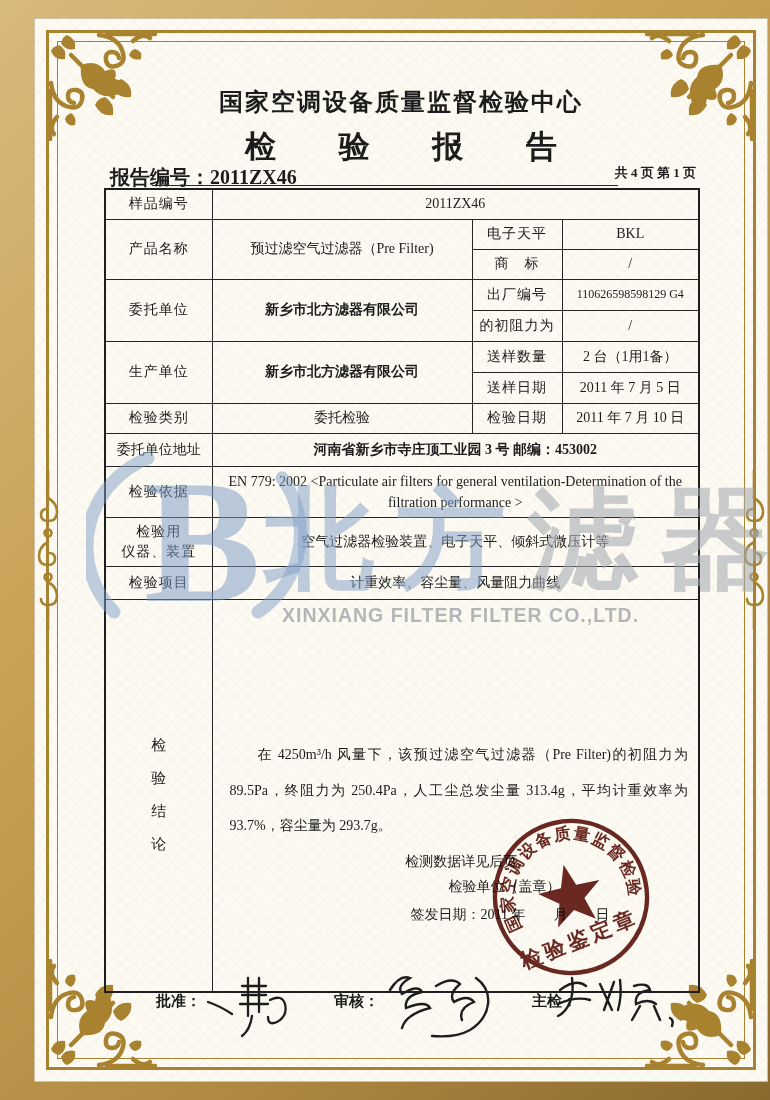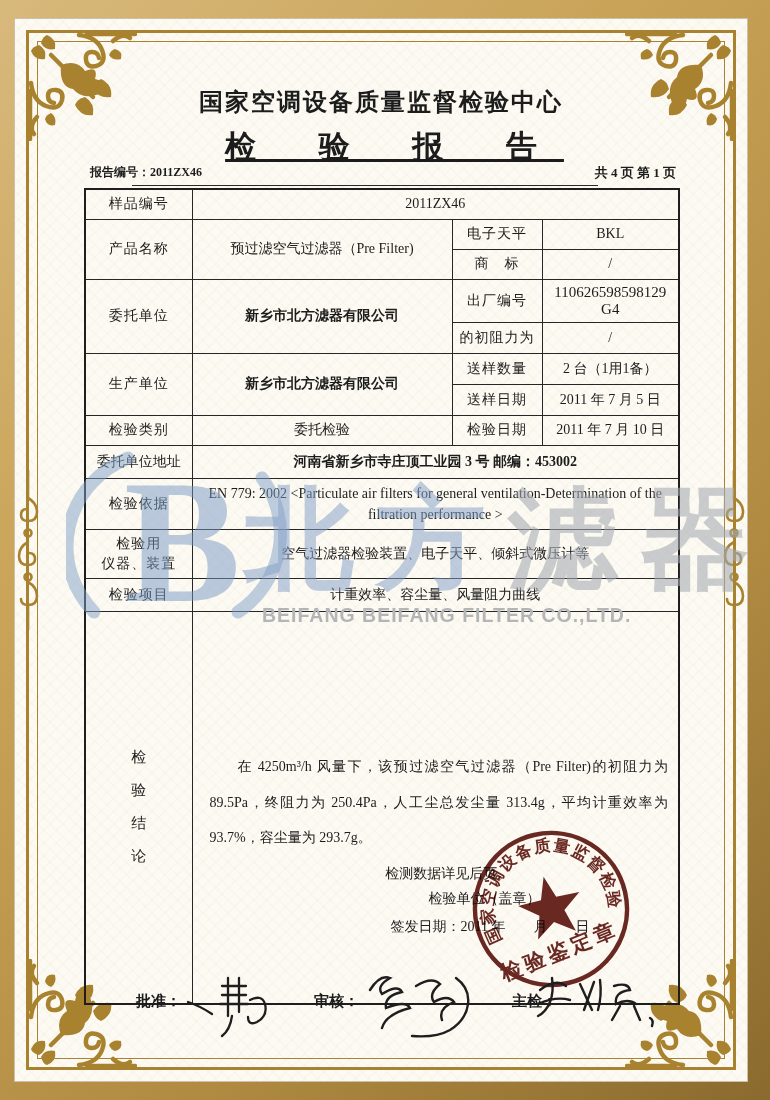--- a/index.html
+++ b/index.html
@@ -1,34 +1,34 @@
 <!DOCTYPE html>
 <html><head>
 <meta charset="utf-8">
 <style>
   html,body{margin:0;padding:0;}
   body{width:770px;height:1100px;font-family:"Liberation Serif","DejaVu Serif",serif;color:#1c1c1c;}
   .page{position:relative;width:770px;height:1100px;background:linear-gradient(135deg,#d8b97c 0%,#c8a256 35%,#b08a41 70%,#8a6a2e 100%);overflow:hidden;}
-  .paper{position:absolute;left:14px;top:18px;width:734px;height:1064px;background:#fcfaf3;
+  .paper{position:absolute;left:34px;top:18px;width:734px;height:1064px;background:#fcfaf3;
          background-image:repeating-linear-gradient(45deg,rgba(205,185,140,.05) 0 2px,transparent 2px 9px),
                           repeating-linear-gradient(-45deg,rgba(205,185,140,.05) 0 2px,transparent 2px 9px);
          box-shadow:inset 0 0 0 1px rgba(122,90,38,.35);}
   .frame-outer{position:absolute;left:12px;top:12px;right:12px;bottom:12px;border:3px solid #a9822f;pointer-events:none;}
   .frame-inner{position:absolute;left:23px;top:23px;right:23px;bottom:23px;border:1.5px solid #a9822f;pointer-events:none;}
   .corner{position:absolute;width:120px;height:120px;}
   .c-tl{left:3px;top:3px;}
   .c-tr{right:3px;top:3px;transform:rotate(90deg);}
   .c-br{right:3px;bottom:3px;transform:rotate(180deg);}
   .c-bl{left:3px;bottom:3px;transform:rotate(270deg);}
   .sidescroll{position:absolute;top:50%;transform:translateY(-50%);width:22px;height:160px;}
   .ss-l{left:3px;}
   .ss-r{right:3px;}
   .org-title{position:absolute;left:0;top:68px;width:100%;text-align:center;font-size:24px;font-weight:bold;letter-spacing:2px;font-family:"Liberation Sans","DejaVu Sans",sans-serif;}
-  .doc-title{position:absolute;left:0;top:108px;width:100%;text-align:center;font-size:31px;font-weight:bold;letter-spacing:27px;padding-left:27px;box-sizing:border-box;font-family:"Liberation Sans","DejaVu Sans",sans-serif;text-decoration:underline;}
-  .meta-left{position:absolute;left:76px;top:146px;font-size:12px;font-weight:bold;}
+  .doc-title{position:absolute;left:0;top:108px;width:100%;text-align:center;font-size:31px;font-weight:bold;letter-spacing:27px;padding-left:27px;box-sizing:border-box;font-family:"Liberation Sans","DejaVu Sans",sans-serif;}
+  .meta-left{position:absolute;left:76px;top:146px;font-size:20px;font-weight:bold;}
   .meta-right{position:absolute;right:72px;top:146px;font-size:13px;font-weight:bold;}
   .meta-rule{position:absolute;left:118px;top:167px;width:466px;border-top:1.6px solid #2a2a2a;}
   table.rpt{position:absolute;left:70px;top:170px;width:594px;border-collapse:collapse;table-layout:fixed;z-index:2;}
   table.rpt td{border:1.5px solid #262626;font-size:14px;text-align:center;vertical-align:middle;padding:4px 3px;overflow:hidden;}
   table.rpt{border:2px solid #1e1e1e;}
   td.lbl{letter-spacing:1px;}
   td.val-left{text-align:left;padding-left:22px;}
   td.basis{font-size:13.2px;line-height:1.5;padding:2px 6px;}
   td.concl{vertical-align:top;text-align:left;position:relative;padding:0;}
   .concl-text{margin:26px 7px 0 14px;font-size:14px;line-height:2.55;text-align:justify;text-indent:2em;}
@@ -186,21 +186,21 @@
         <td>BKL</td>
       </tr>
       <tr style="height:30px">
         <td class="lbl">商　标</td>
         <td>/</td>
       </tr>
       <tr style="height:31px">
         <td class="lbl" rowspan="2">委托单位</td>
         <td rowspan="2" style="font-weight:bold">新乡市北方滤器有限公司</td>
         <td class="lbl">出厂编号</td>
-        <td style="font-size:15px">110626598598129 G4</td>
+        <td style="font-size:12px">110626598598129 G4</td>
       </tr>
       <tr style="height:31px">
         <td class="lbl">的初阻力为</td>
         <td>/</td>
       </tr>
       <tr style="height:31px">
         <td class="lbl" rowspan="2">生产单位</td>
         <td rowspan="2" style="font-weight:bold">新乡市北方滤器有限公司</td>
         <td class="lbl">送样数量</td>
         <td>2 台（1用1备）</td>
@@ -267,21 +267,21 @@
 
     <div class="watermark">
       <svg class="wm-logo" viewBox="0 0 225 245">
         <g fill="none" stroke="rgba(128,160,200,0.5)" stroke-width="13" stroke-linecap="round">
           <path d="M28,196 A 100 96 0 0 1 62,42"></path>
           <path d="M196,62 A 100 96 0 0 1 172,196"></path>
         </g>
         <text x="58" y="185" font-size="175" font-weight="bold" fill="rgba(118,152,196,0.5)" font-family="'Liberation Sans',sans-serif">B</text>
       </svg>
       <div class="wm-cn"><span class="b1">北方</span><span class="b2">滤器</span></div>
-      <div class="wm-en">BEIFANG BEIFANG FILTER CO.,LTD.</div>
+      <div class="wm-en">XINXIANG FILTER FILTER CO.,LTD.</div>
     </div>
 
     <div class="sig-row">
       <span class="sig-label sl-1">批准：</span>
       <svg class="sig-svg sv-1" width="115" height="70" viewBox="0 0 115 70">
         <g fill="none" stroke="#1e1e1e" stroke-width="2.3" stroke-linecap="round">
           <path d="M6,30 q12,4 24,12"></path>
           <path d="M46,6 V44 M57,6 V40"></path>
           <path d="M40,14 H64 M40,23 H64 M38,32 H66"></path>
           <path d="M68,28 q12,-6 15,4 q3,12 -8,18 q-9,4 -9,-5"></path>

